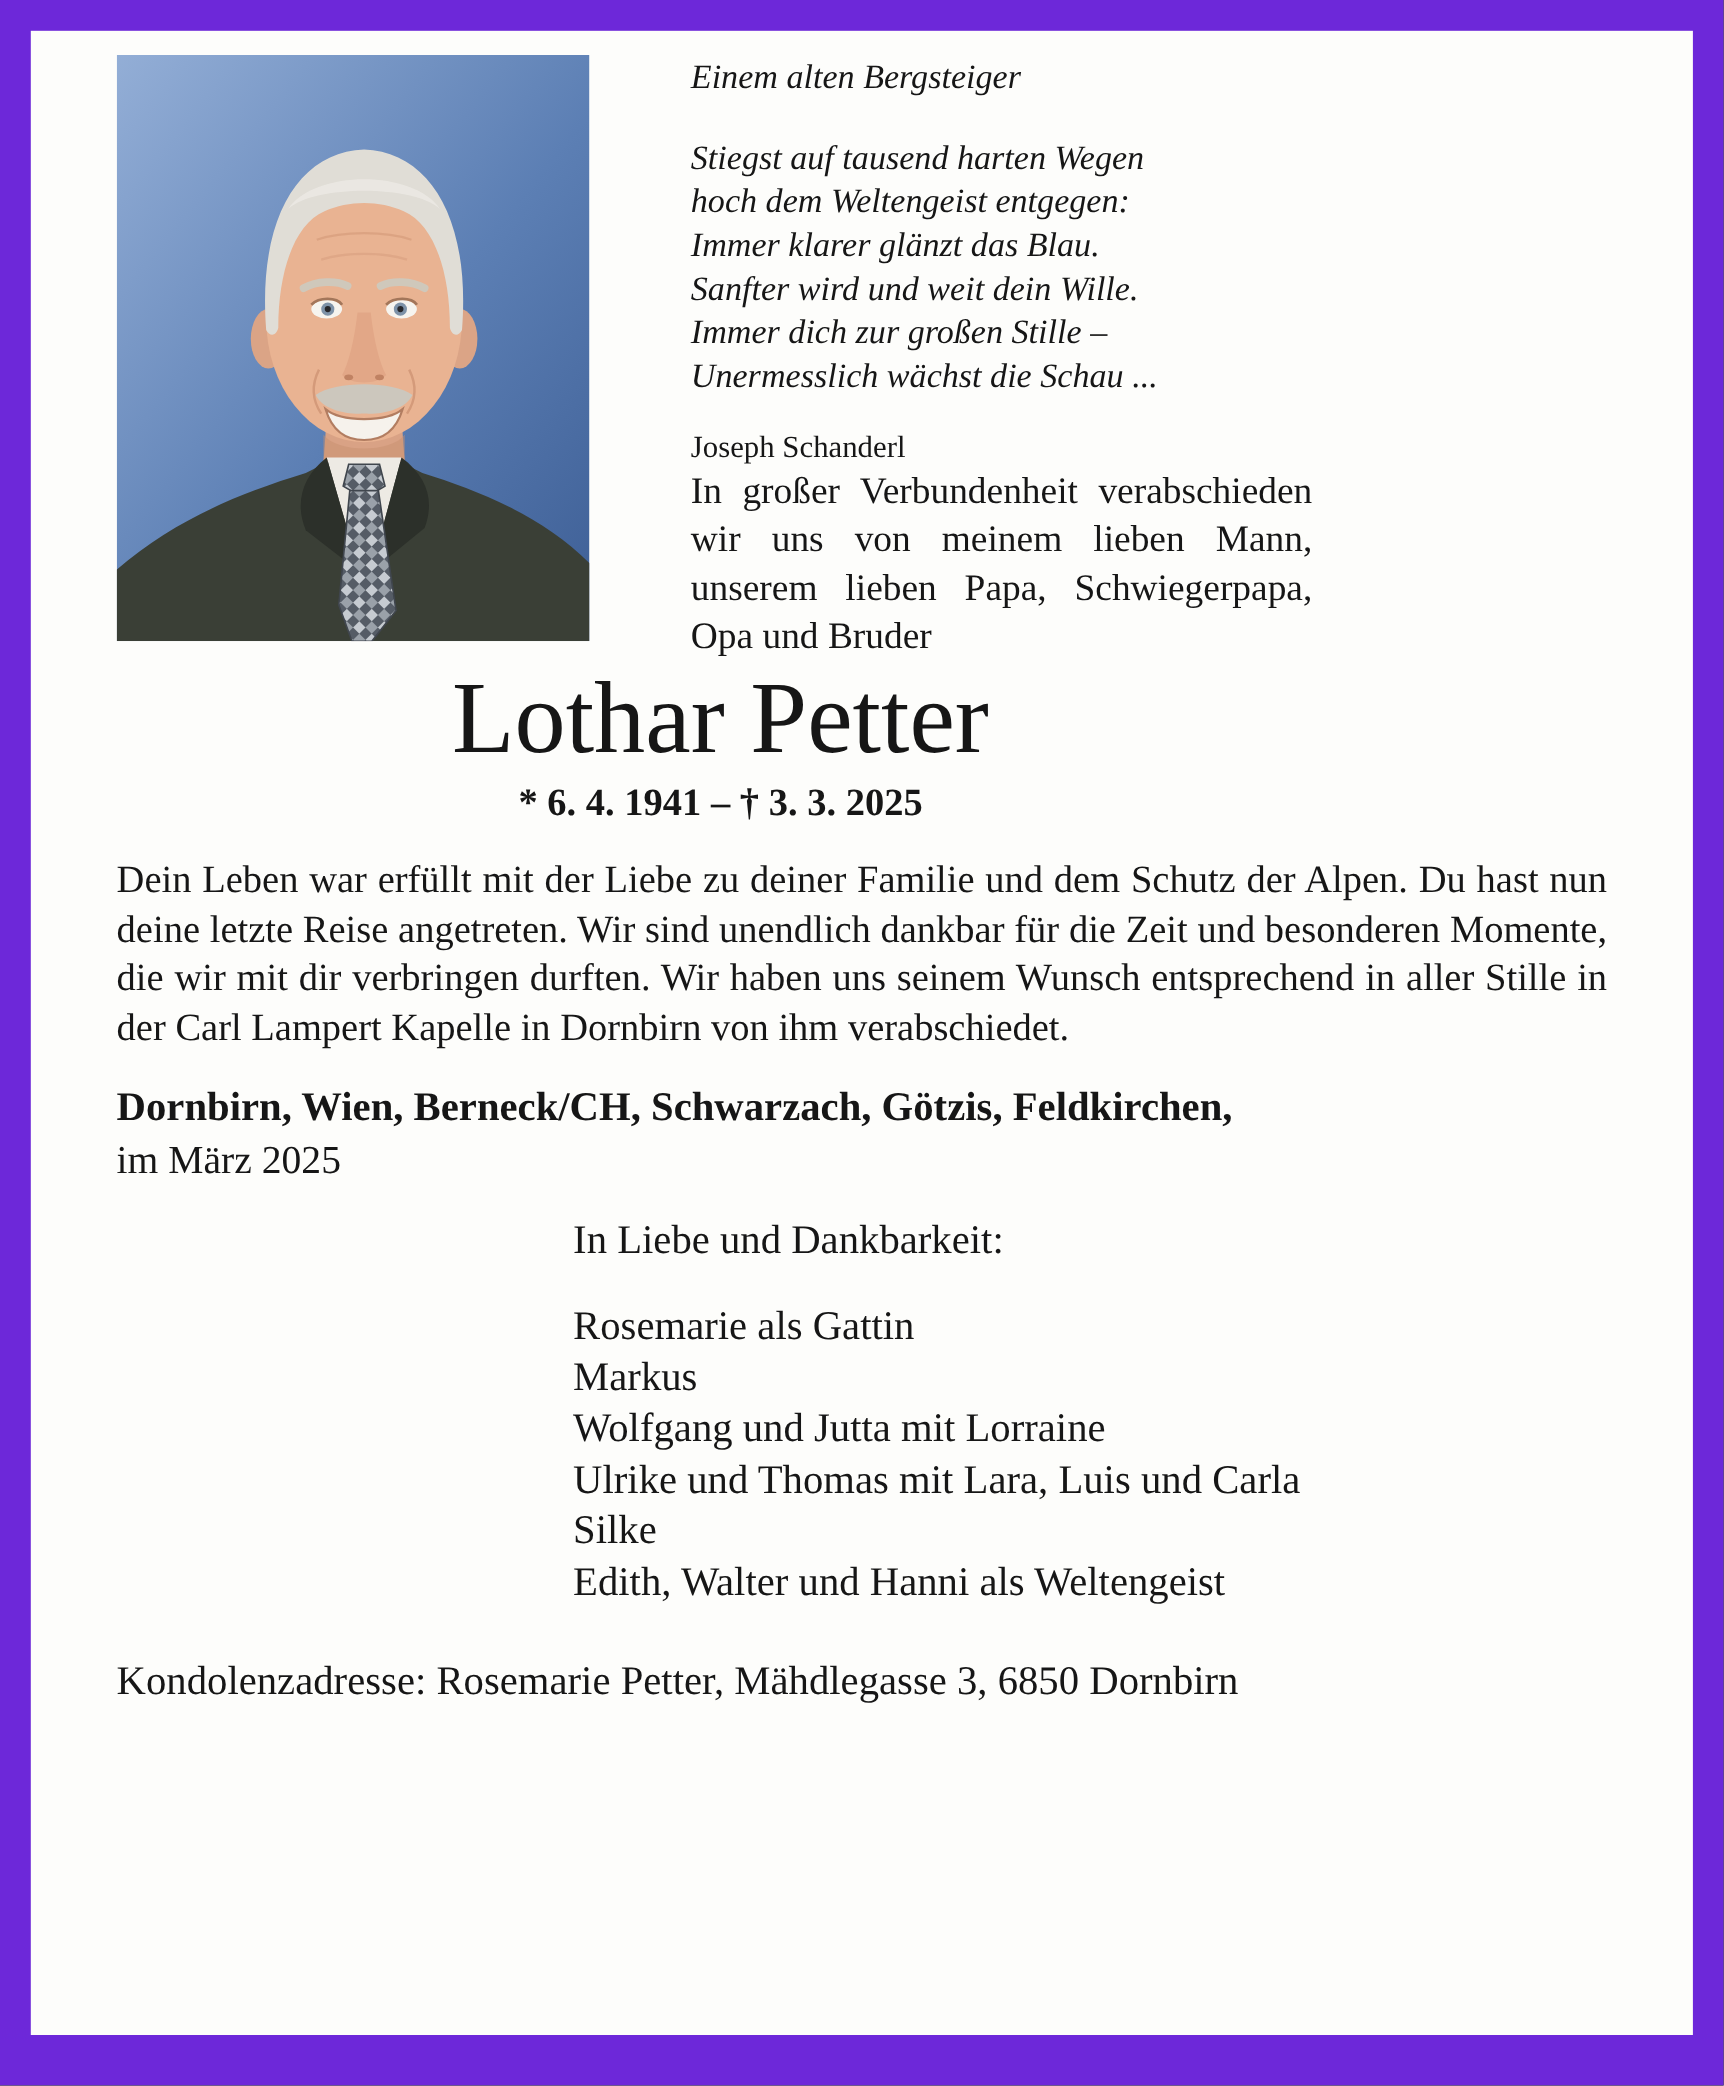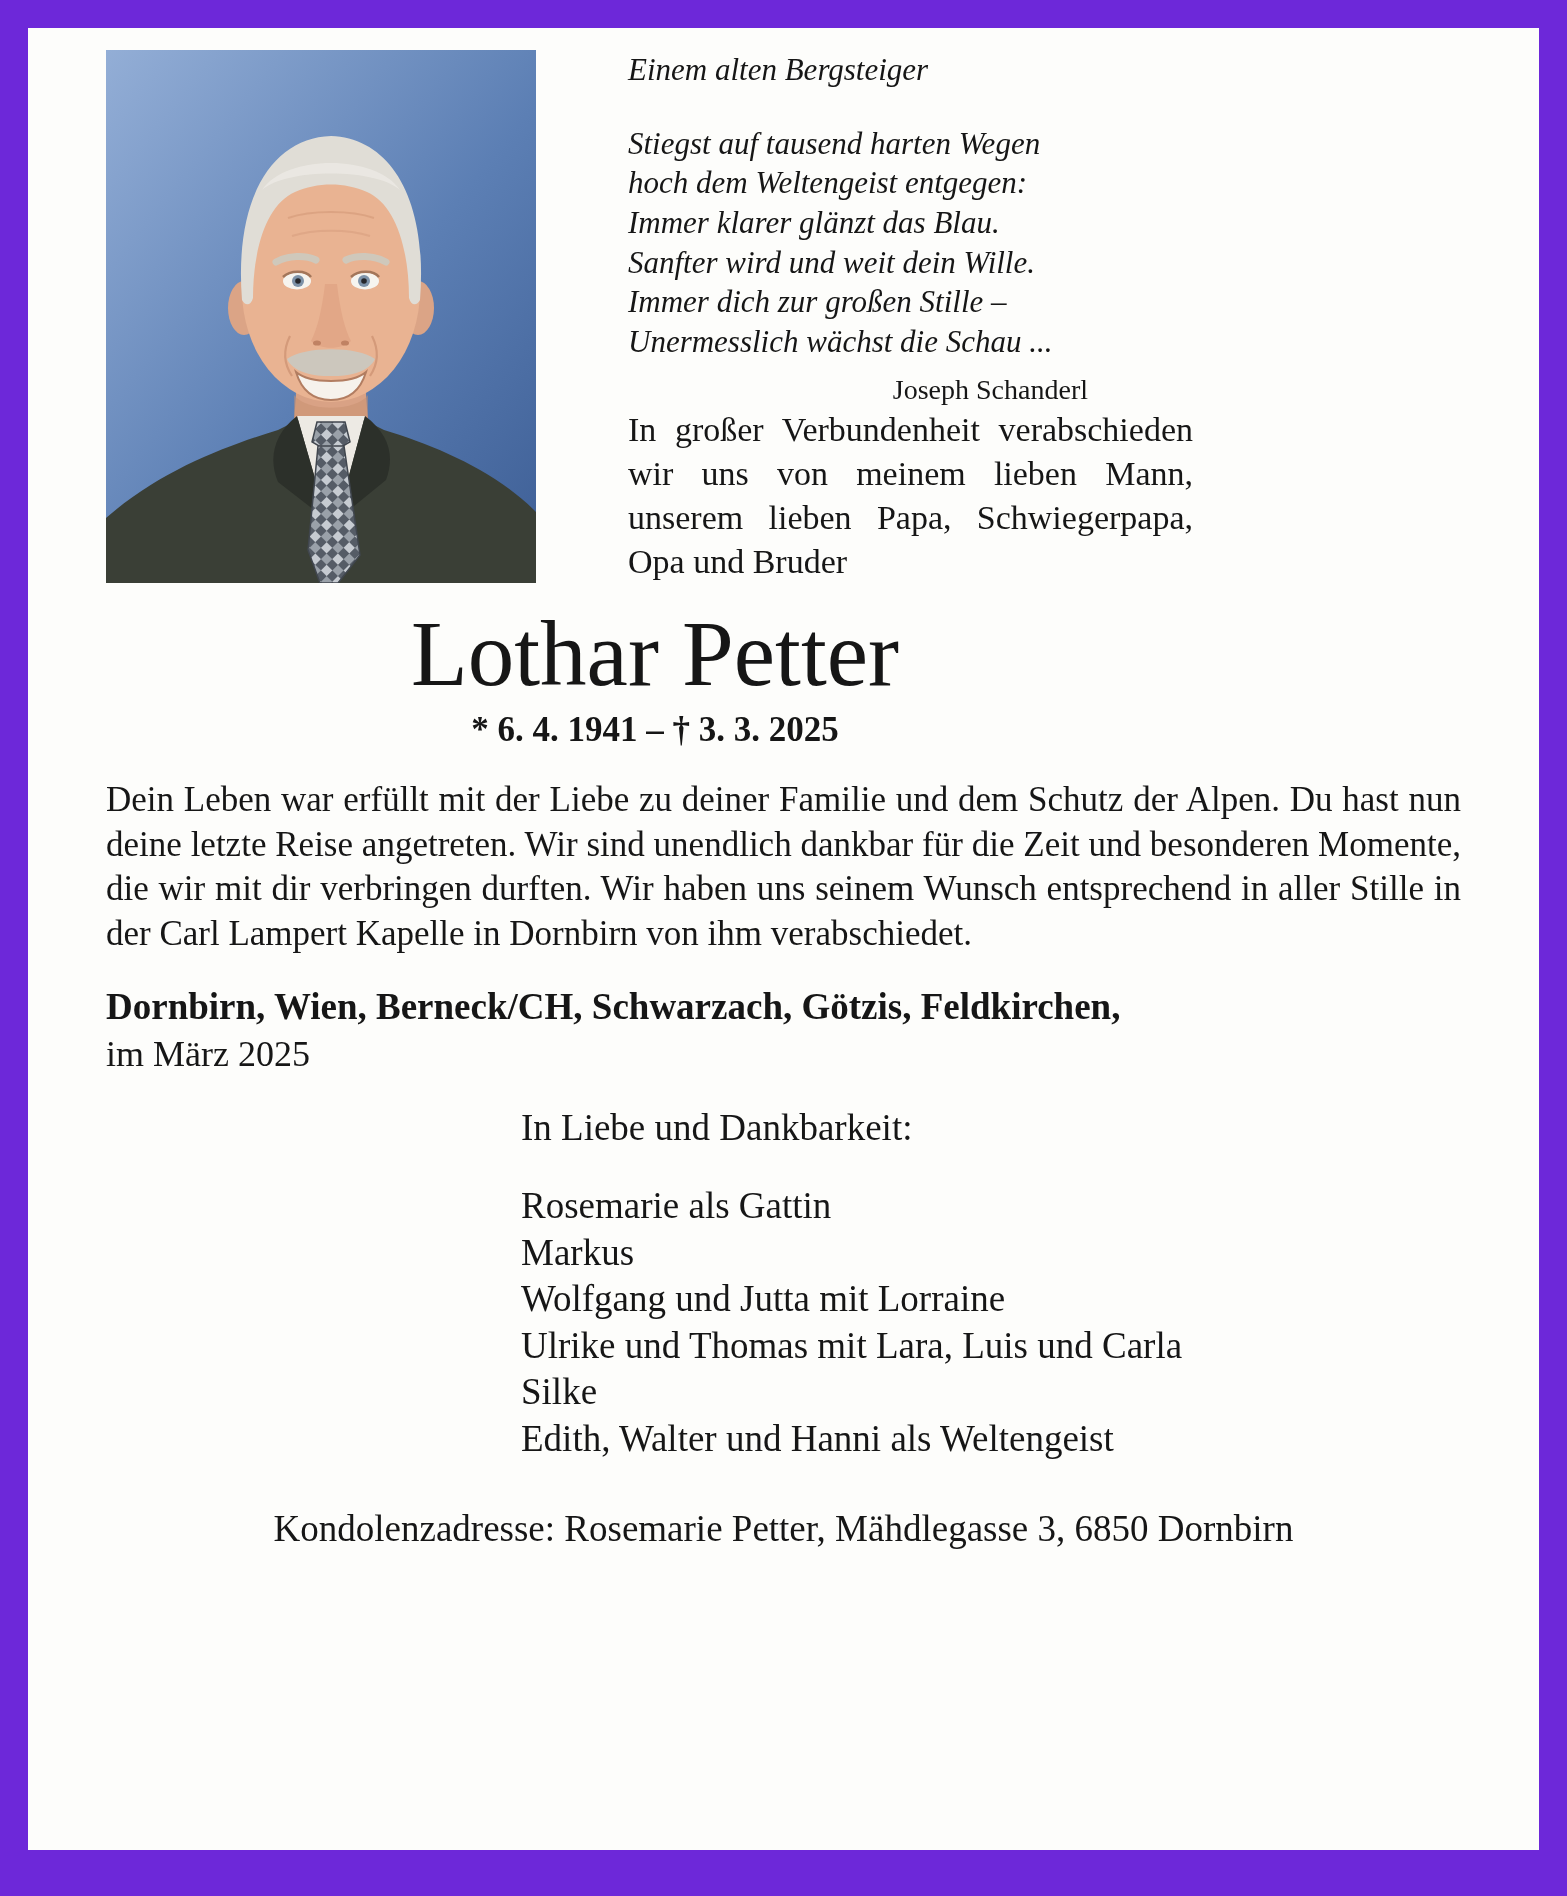--- a/index.html
+++ b/index.html
@@ -25,36 +25,36 @@
   .right-col {
     margin-left: 92px;
     width: 565px;
     height: 533px;
     display: flex;
     flex-direction: column;
     justify-content: space-between;
   }
   .poem { font-style: italic; font-size: 31px; line-height: 1.28; }
   .poem-title { margin-bottom: 34px; }
-  .poem-author { font-style: normal; font-size: 28px; text-align: right; width: 460px; margin-top: 10px; }
+  .poem-author { font-style: normal; font-size: 28px; text-align: left; width: 460px; margin-top: 27px; }
   .intro { font-size: 34px; line-height: 1.3; text-align: justify; margin: 0 0 6px 0; }
   .headline { text-align: center; margin: 24px 257px 0 0; }
   .pre-title { font-size: 45px; }
   .name { font-size: 93px; font-weight: normal; margin: 2px 0 8px 0; line-height: 1.02; }
   .dates { font-size: 35px; font-weight: bold; }
   .roles { font-size: 35px; font-weight: bold; line-height: 1.22; margin-top: 4px; }
   .body-text { font-size: 35px; line-height: 1.28; text-align: justify; margin: 28px 0 0 0; }
   .places { margin: 26px 0 0 0; line-height: 1.3; }
   .places-bold { font-weight: bold; font-size: 37px; display: block; }
   .date-line { font-size: 36px; display: block; }
   .mourners { margin: 28px 0 0 415px; font-size: 37px; }
   .mourners-heading { margin-bottom: 34px; }
   .mourner-line { line-height: 1.26; }
   .mourner-line .b { font-weight: normal; }
-  .condolence { margin: 44px 0 0 0; font-size: 37px; text-align: center; }
+  .condolence { margin: 44px 0 0 0; font-size: 37px; }
 </style>
 </head>
 <body>
 
 <div class="page">
   <div class="sheet">
 
     <div class="top-row">
 
       <div class="photo">

